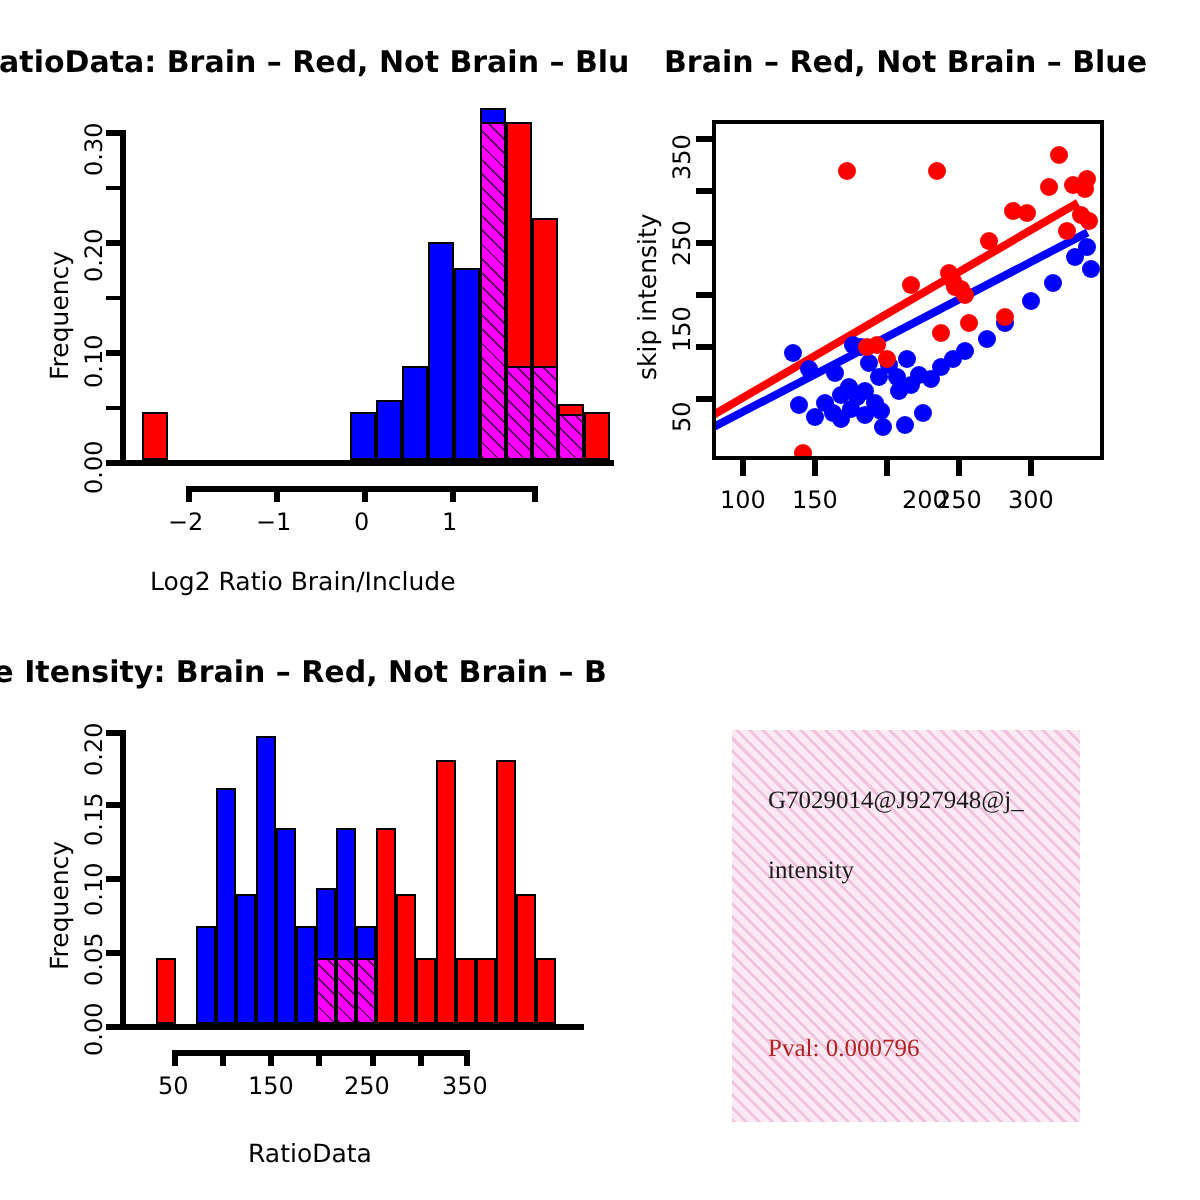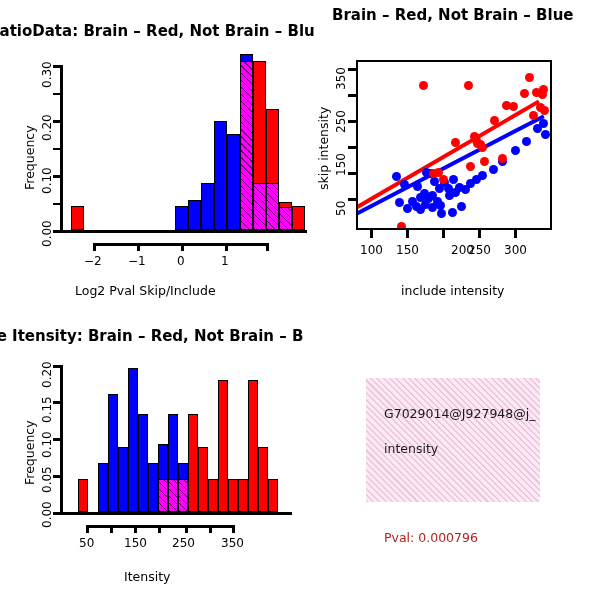--- a/index.html
+++ b/index.html
@@ -162,26 +162,26 @@
   <div class="tick" style="left:137px;top:243px;width:2.5px;height:8px;"></div>
   <div class="tick" style="left:181px;top:243px;width:2.5px;height:8px;"></div>
   <div class="tick" style="left:225px;top:243px;width:2.5px;height:8px;"></div>
   <div class="tick" style="left:266px;top:243px;width:2.5px;height:8px;"></div>
 
   <div class="ticklabel" style="left:84px; top:254px;">−2</div>
   <div class="ticklabel" style="left:128px;top:254px;">−1</div>
   <div class="ticklabel" style="left:177px;top:254px;">0</div>
   <div class="ticklabel" style="left:221px;top:254px;">1</div>
 
-  <div class="axis-title" style="left:75px;top:283px;">Log2 Pval Skip/Include</div>
+  <div class="axis-title" style="left:75px;top:283px;">Log2 Ratio Brain/Include</div>
 </div>
 
 <div class="panel" style="left:300px;top:0;width:300px;height:310px;">
 
-  <div class="panel-title" style="left:32px;top:6px;">Brain – Red, Not Brain – Blue</div>
+  <div class="panel-title" style="left:32px;top:22px;">Brain – Red, Not Brain – Blue</div>
 
   <div class="axis-title rot" style="left:16px;top:190px;">skip intensity</div>
 
   <div class="ticklabel rot" style="left:34px;top:90px;">350</div>
   <div class="ticklabel rot" style="left:34px;top:133px;">250</div>
   <div class="ticklabel rot" style="left:34px;top:176px;">150</div>
   <div class="ticklabel rot" style="left:34px;top:216px;">50</div>
 
   <div class="tick" style="left:48px;top:68px; width:8px;height:2.5px;"></div>
   <div class="tick" style="left:48px;top:94px; width:8px;height:2.5px;"></div>
@@ -269,21 +269,20 @@
   <div class="tick" style="left:142px;top:230px;width:2.5px;height:8px;"></div>
   <div class="tick" style="left:178px;top:230px;width:2.5px;height:8px;"></div>
   <div class="tick" style="left:214px;top:230px;width:2.5px;height:8px;"></div>
 
   <div class="ticklabel" style="left:60px; top:243px;">100</div>
   <div class="ticklabel" style="left:96px; top:243px;">150</div>
   <div class="ticklabel" style="left:132px;top:243px;margin-left:19px;">200</div>
   <div class="ticklabel" style="left:168px;top:243px;">250</div>
   <div class="ticklabel" style="left:204px;top:243px;">300</div>
 
-  <div class="axis-title" style="left:101px;top:283px;">include intensity</div>
 </div>
 
 <div class="panel" style="left:0;top:310px;width:300px;height:290px;">
 
   <div class="panel-title" style="left:-14px;top:17px;">ne Itensity: Brain – Red, Not Brain – B</div>
 
   <div class="axis-title rot" style="left:22px;top:175px;">Frequency</div>
 
   <div class="ticklabel rot" style="left:40px;top:78px;">0.20</div>
   <div class="ticklabel rot" style="left:40px;top:113px;">0.15</div>
@@ -331,22 +330,22 @@
   <div class="tick" style="left:158px;top:215px;width:2.5px;height:8px;"></div>
   <div class="tick" style="left:185px;top:215px;width:2.5px;height:8px;"></div>
   <div class="tick" style="left:209px;top:215px;width:2.5px;height:8px;"></div>
   <div class="tick" style="left:232px;top:215px;width:2.5px;height:8px;"></div>
 
   <div class="ticklabel" style="left:79px; top:226px;">50</div>
   <div class="ticklabel" style="left:124px;top:226px;">150</div>
   <div class="ticklabel" style="left:172px;top:226px;">250</div>
   <div class="ticklabel" style="left:221px;top:226px;">350</div>
 
-  <div class="axis-title" style="left:124px;top:259px;">Itensity</div>
+  <div class="axis-title" style="left:124px;top:259px;">RatioData</div>
 </div>
 
 <div class="panel" style="left:300px;top:310px;width:300px;height:290px;">
-  <div class="infobox" style="left:66px;top:68px;width:174px;height:124px;">
+  <div class="infobox" style="left:66px;top:55px;width:174px;height:196px;font-family:Liberation Serif, serif;">
     <div class="infoline" style="left:18px;top:28px;">G7029014@J927948@j_</div>
     <div class="infoline" style="left:18px;top:63px;">intensity</div>
     <div class="infoline pval" style="left:18px;top:152px;">Pval: 0.000796</div>
   </div>
 </div>
 
 </body></html>

